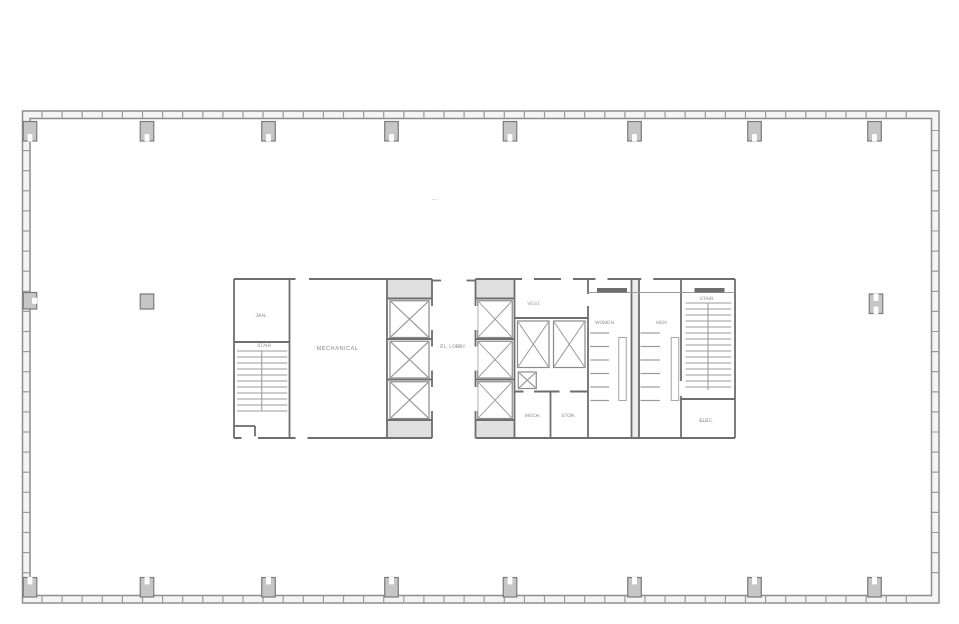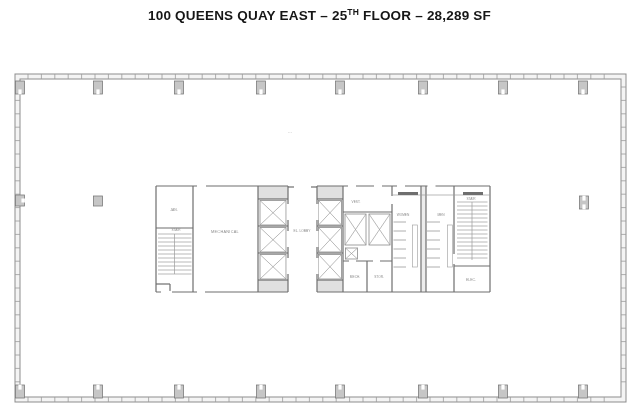--- a/index.html
+++ b/index.html
@@ -9,21 +9,20 @@
          font-size:13.5px;font-weight:bold;color:#161616;letter-spacing:.2px;}
   .title sup{font-size:8.5px;vertical-align:super;line-height:0;}
   svg{position:absolute;top:0;left:0;}
   svg text{font-family:"Liberation Sans",sans-serif;fill:#8c8c8c;}
 </style>
 </head>
 <body>
 
 <div class="page">
 
-  <div class="title"><span>100 QUEENS QUAY EAST – 25</span><sup>TH</sup><span> FLOOR – 28,289 SF</span></div>
 
   <svg width="639" height="416" viewBox="0 0 639 416">
 
     <g>
       <rect x="15" y="74" width="611" height="328" fill="#f4f4f4" stroke="#8d8d8d" stroke-width="1"></rect>
       <rect x="20" y="79" width="601" height="318" fill="#ffffff" stroke="#8d8d8d" stroke-width="1"></rect>
     </g>
 
     <g id="g-ticks">
         <line x1="28" y1="74" x2="28" y2="79" stroke="#9b9b9b" stroke-width="0.8"></line>

